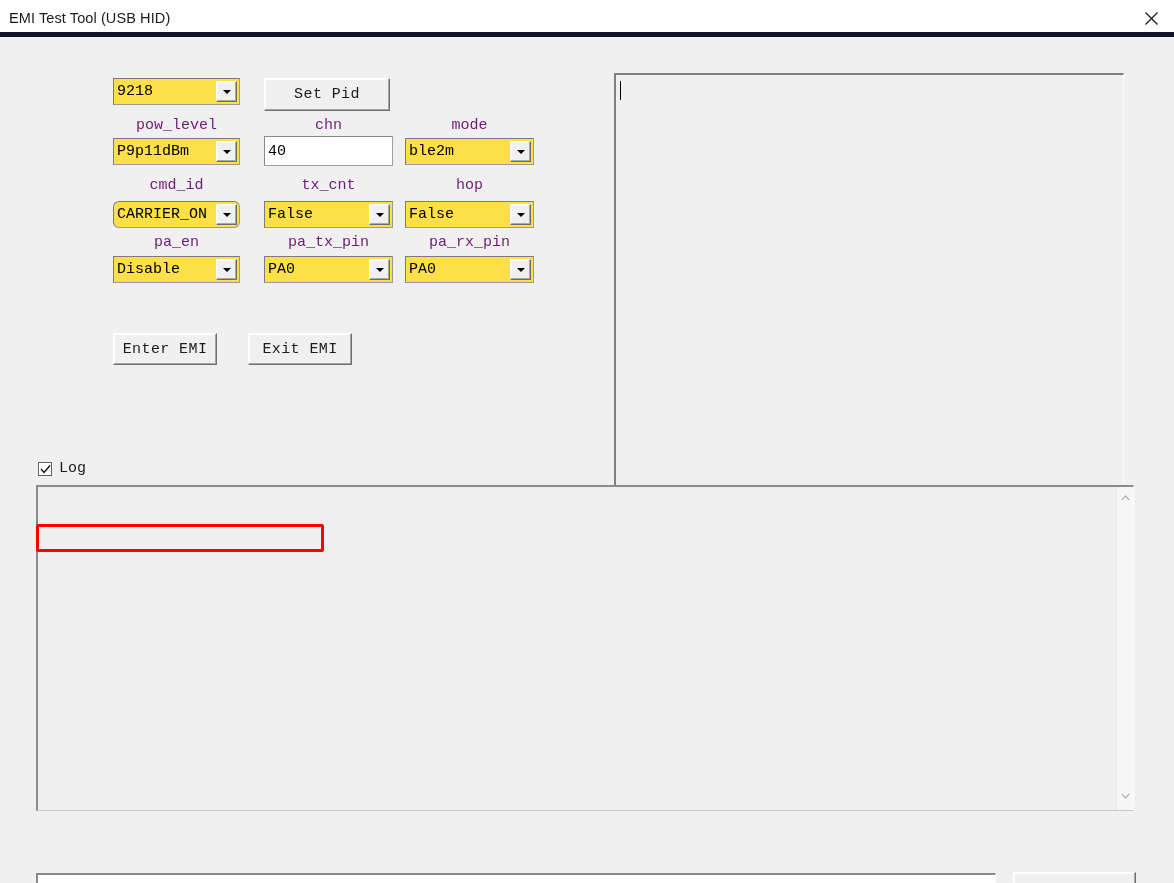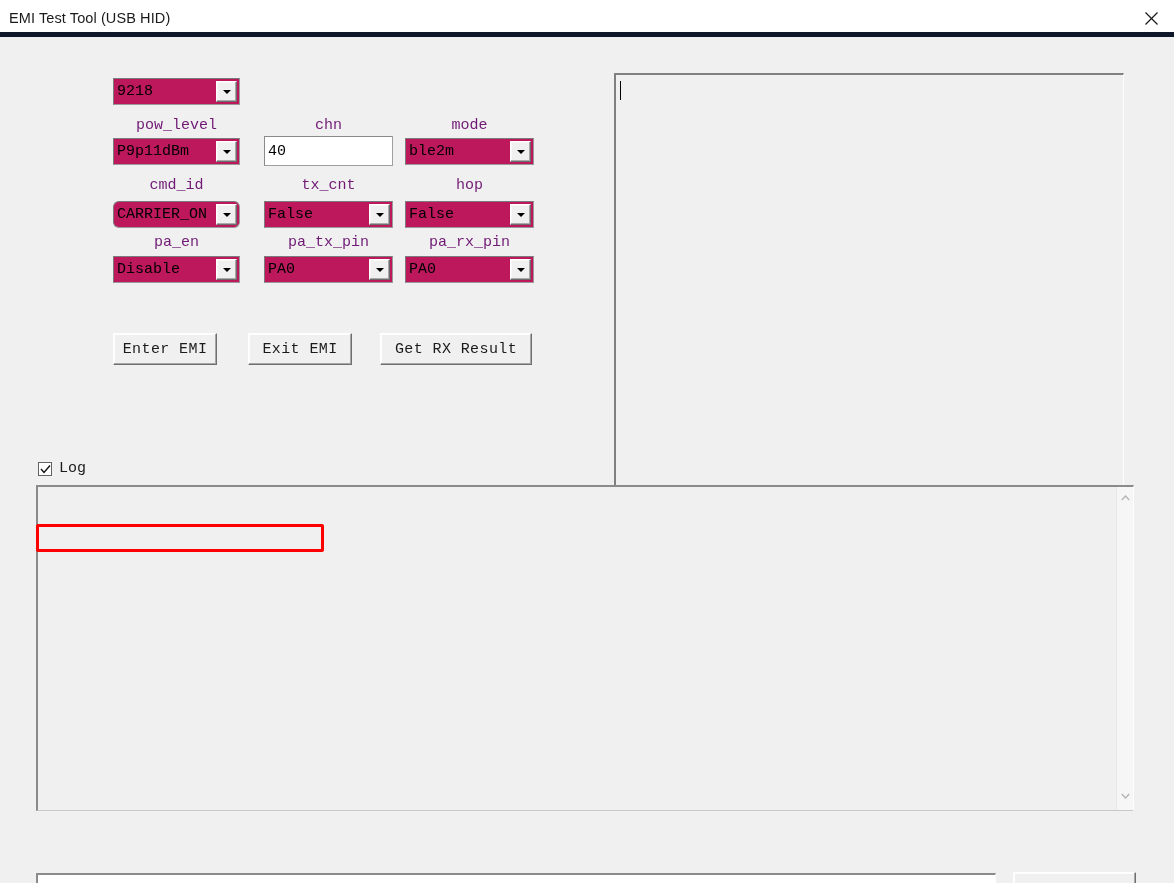--- a/index.html
+++ b/index.html
@@ -54,21 +54,21 @@
     width: 1174px;
     height: 846px;
     background: #f0f0f0;
   }
 
   
   .combo {
     position: absolute;
     height: 27px;
     box-sizing: border-box;
-    background: #be185d;
+    background: #fde047;
     border: 1px solid #9a9a9a;
     border-top-color: #7b7b7b;
     border-left-color: #7b7b7b;
     display: flex;
     align-items: stretch;
     font-family: "Liberation Mono", monospace;
   }
   .combo .combo-text {
     flex: 1 1 auto;
     display: flex;
@@ -309,20 +309,21 @@
 
 <div class="client">
 
   <div class="combo" style="left:113px; top:41px; width:127px;">
     <div class="combo-text">9218</div>
     <div class="combo-arrow">
         <span class="tri"></span>
       </div>
   </div>
 
+  <div class="btn" style="left:264px; top:41px; width:126px; height:33px;">Set Pid</div>
 
   <div class="label" style="left:113px; top:81px; width:127px;">pow_level</div>
   <div class="label" style="left:264px; top:81px; width:129px;">chn</div>
   <div class="label" style="left:405px; top:81px; width:129px;">mode</div>
 
   <div class="combo" style="left:113px; top:101px; width:127px;">
     <div class="combo-text">P9p11dBm</div>
     <div class="combo-arrow">
         <span class="tri"></span>
       </div>
@@ -376,21 +377,20 @@
   </div>
   <div class="combo" style="left:405px; top:219px; width:129px;">
     <div class="combo-text">PA0</div>
     <div class="combo-arrow">
         <span class="tri"></span>
       </div>
   </div>
 
   <div class="btn" style="left:113px; top:296px; width:104px; height:32px;">Enter EMI</div>
   <div class="btn" style="left:248px; top:296px; width:104px; height:32px;">Exit EMI</div>
-  <div class="btn" style="left:380px; top:296px; width:152px; height:32px;">Get RX Result</div>
 
   <div class="out-panel">
     <div class="caret"></div>
     <div class="log-text" style="left:8px; top:4px;"></div>
   </div>
 
   <div class="checkbox-row">
     <div class="cb-box">
       <svg width="11" height="11" viewBox="0 0 11 11">
         <polyline points="1,5 4,8.5 10,1.5" fill="none" stroke="#111" stroke-width="1.4"></polyline>

